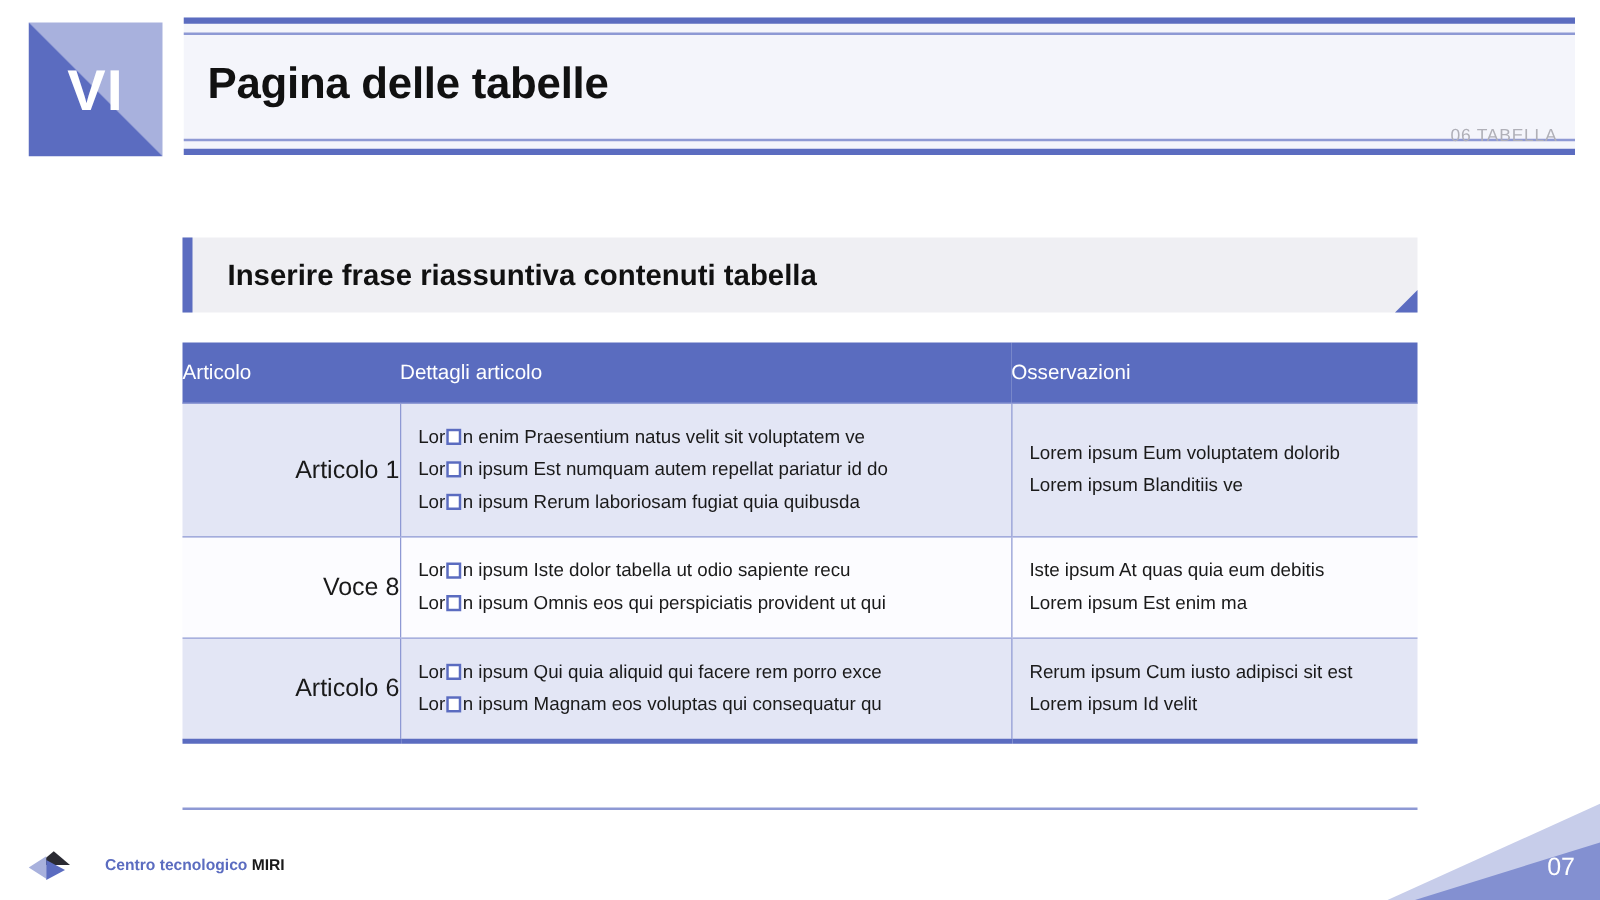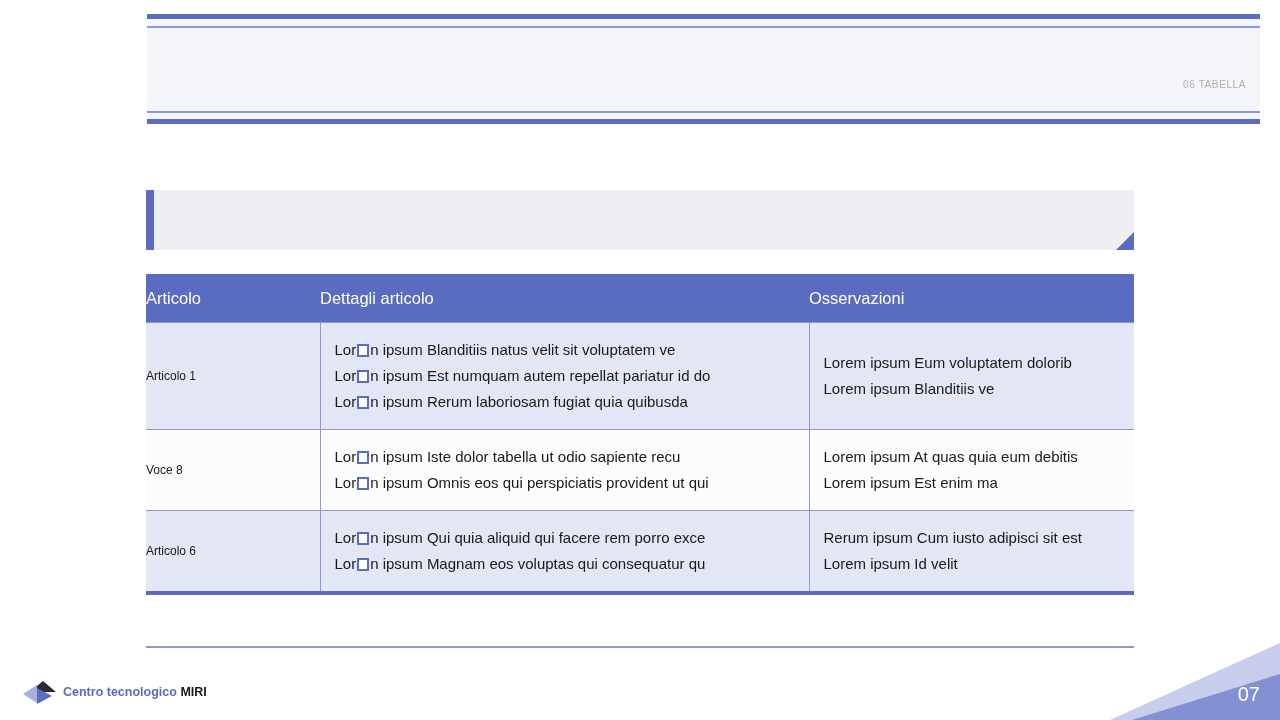--- a/index.html
+++ b/index.html
@@ -79,22 +79,22 @@
     top: 47px;
     font-size: 35px;
     font-weight: bold;
     color: #111111;
     letter-spacing: -0.2px;
     white-space: nowrap;
   }
   #section-label {
     position: absolute;
     right: 34px;
-    top: 79px;
-    font-size: 10px;
+    top: 100px;
+    font-size: 14px;
     color: #b0b0b8;
     letter-spacing: 0.6px;
     white-space: nowrap;
   }
 
   
   #summary-bar {
     position: absolute;
     left: 146px;
     top: 190px;
@@ -161,22 +161,22 @@
     border-bottom: 1.5px solid #8e99d4;
     border-left: 1.5px solid #8e99d4;
     border-right: none;
     font-size: 15px;
     color: #1a1a1a;
     vertical-align: middle;
     padding: 14px 0 14px 0;
   }
   #data-table tbody td.col-item {
     border-left: none;
-    text-align: left;
-    font-size: 12px;
+    text-align: right;
+    font-size: 20px;
   }
   #data-table tbody td.col-details,
   #data-table tbody td.col-notes {
     padding-left: 14px;
   }
   #data-table tbody tr.row-shaded td { background: #e3e6f5; }
   #data-table tbody tr.row-plain  td { background: #fcfcff; }
 
   #data-table tbody tr.row-last td {
     border-bottom: 4px solid #5b6cc0;
@@ -210,20 +210,21 @@
 
   
   #footer-logo {
     position: absolute;
     left: 22px;
     top: 678px;
     width: 200px;
     height: 28px;
     display: flex;
     align-items: center;
+    gap: 21px;
   }
   #footer-cube {
     position: relative;
     width: 34px;
     height: 26px;
     margin-right: 7px;
     flex: none;
   }
   #footer-cube .face-top {
     position: absolute;
@@ -286,27 +287,32 @@
 </style>
 </head>
 <body>
 
 <div id="header-band">
 
   <div id="header-panel"></div>
   <div id="header-rule-top"></div>
   <div id="header-rule-bottom"></div>
 
-
+  <div id="logo-mark">
+    <div id="logo-mark-text">VI</div>
+  </div>
+
+  <div id="page-title">Pagina delle tabelle</div>
 
   <div id="section-label">06 TABELLA</div>
 </div>
 
 <div id="summary-bar">
   <div id="summary-accent"></div>
+  <div id="summary-text">Inserire frase riassuntiva contenuti tabella</div>
   <div id="summary-corner"></div>
 </div>
 
 <table id="data-table">
   <colgroup>
     <col class="c1">
       <col class="c2">
       <col class="c3">
   </colgroup>
   <thead>
@@ -314,37 +320,37 @@
       <th>Articolo</th>
       <th>Dettagli articolo</th>
       <th>Osservazioni</th>
     </tr>
   </thead>
   <tbody id="table-body">
 
   <tr class="row-shaded">
         <td class="col-item">Articolo 1</td>
         <td class="col-details">
-          <div class="cell-line"><span>Lor</span><span class="tofu"></span><span>n ipsum Blanditiis natus velit sit voluptatem ve</span></div>
+          <div class="cell-line"><span>Lor</span><span class="tofu"></span><span>n enim Praesentium natus velit sit voluptatem ve</span></div>
           <div class="cell-line"><span>Lor</span><span class="tofu"></span><span>n ipsum Est numquam autem repellat pariatur id do</span></div>
           <div class="cell-line"><span>Lor</span><span class="tofu"></span><span>n ipsum Rerum laboriosam fugiat quia quibusda</span></div>
         </td>
         <td class="col-notes">
           <div class="cell-line">Lorem ipsum Eum voluptatem dolorib</div>
           <div class="cell-line">Lorem ipsum Blanditiis ve</div>
         </td>
       </tr>
       <tr class="row-plain">
         <td class="col-item">Voce 8</td>
         <td class="col-details">
           <div class="cell-line"><span>Lor</span><span class="tofu"></span><span>n ipsum Iste dolor tabella ut odio sapiente recu</span></div>
           <div class="cell-line"><span>Lor</span><span class="tofu"></span><span>n ipsum Omnis eos qui perspiciatis provident ut qui</span></div>
         </td>
         <td class="col-notes">
-          <div class="cell-line">Lorem ipsum At quas quia eum debitis</div>
+          <div class="cell-line">Iste ipsum At quas quia eum debitis</div>
           <div class="cell-line">Lorem ipsum Est enim ma</div>
         </td>
       </tr>
       <tr class="row-shaded row-last">
         <td class="col-item">Articolo 6</td>
         <td class="col-details">
           <div class="cell-line"><span>Lor</span><span class="tofu"></span><span>n ipsum Qui quia aliquid qui facere rem porro exce</span></div>
           <div class="cell-line"><span>Lor</span><span class="tofu"></span><span>n ipsum Magnam eos voluptas qui consequatur qu</span></div>
         </td>
         <td class="col-notes">

